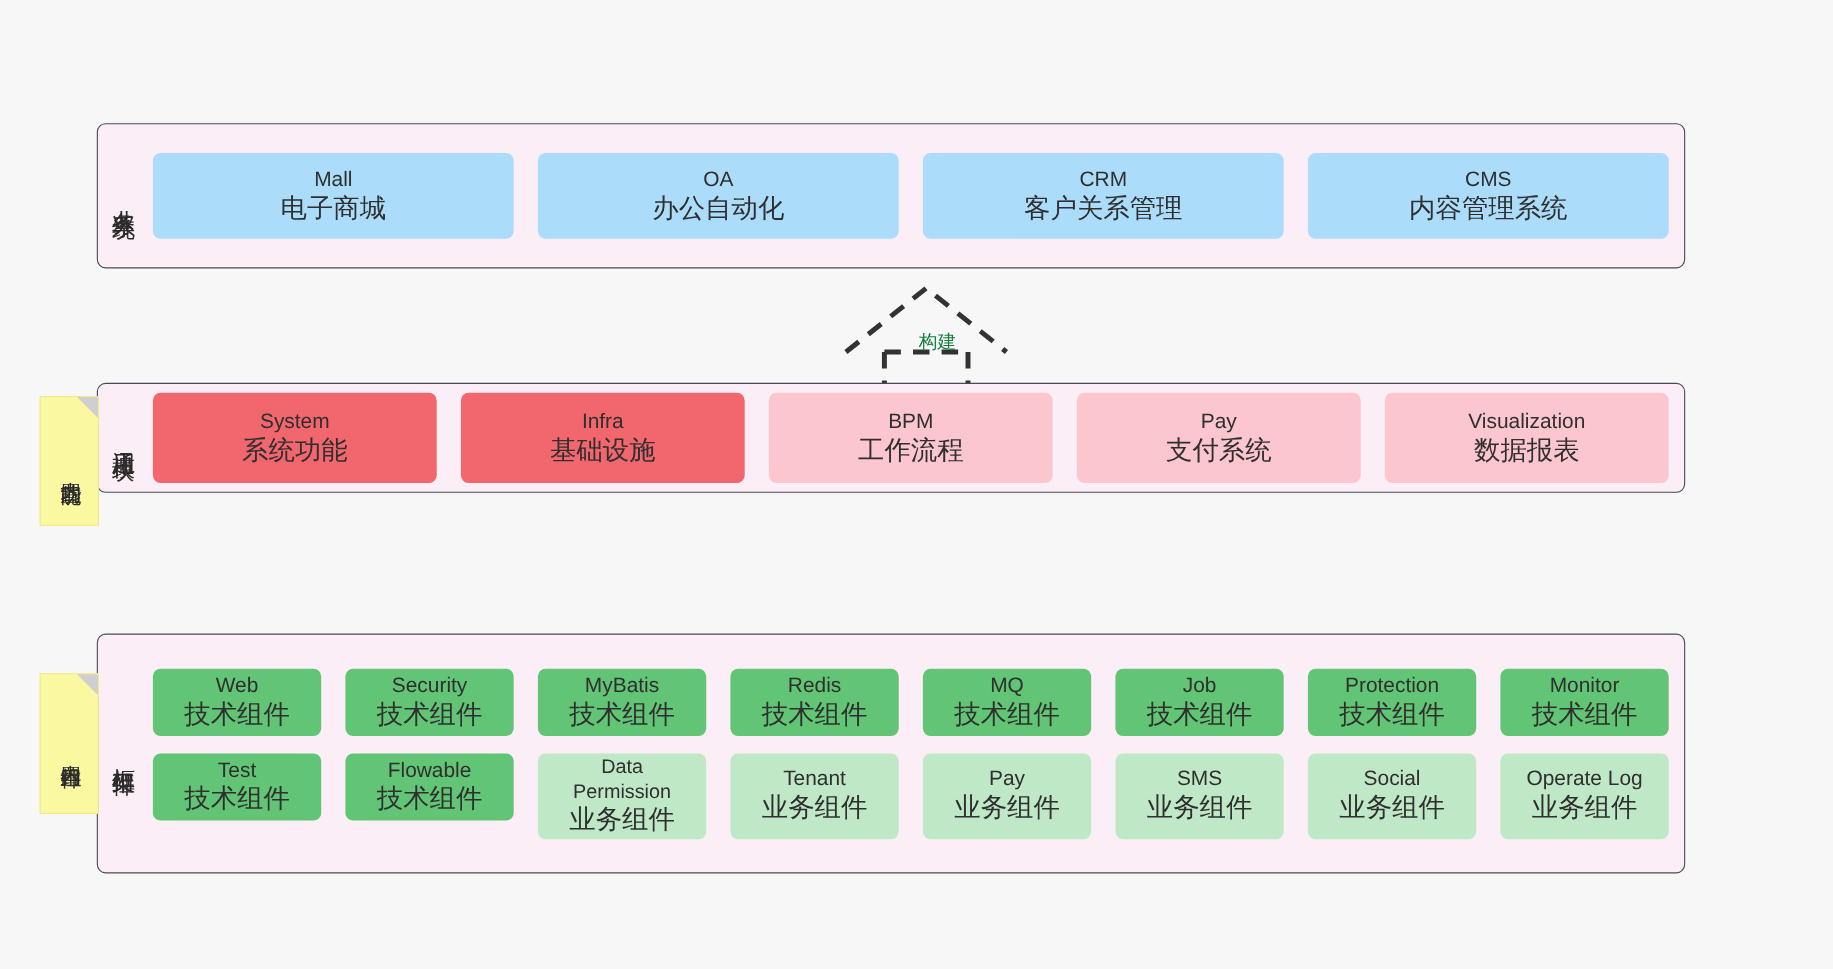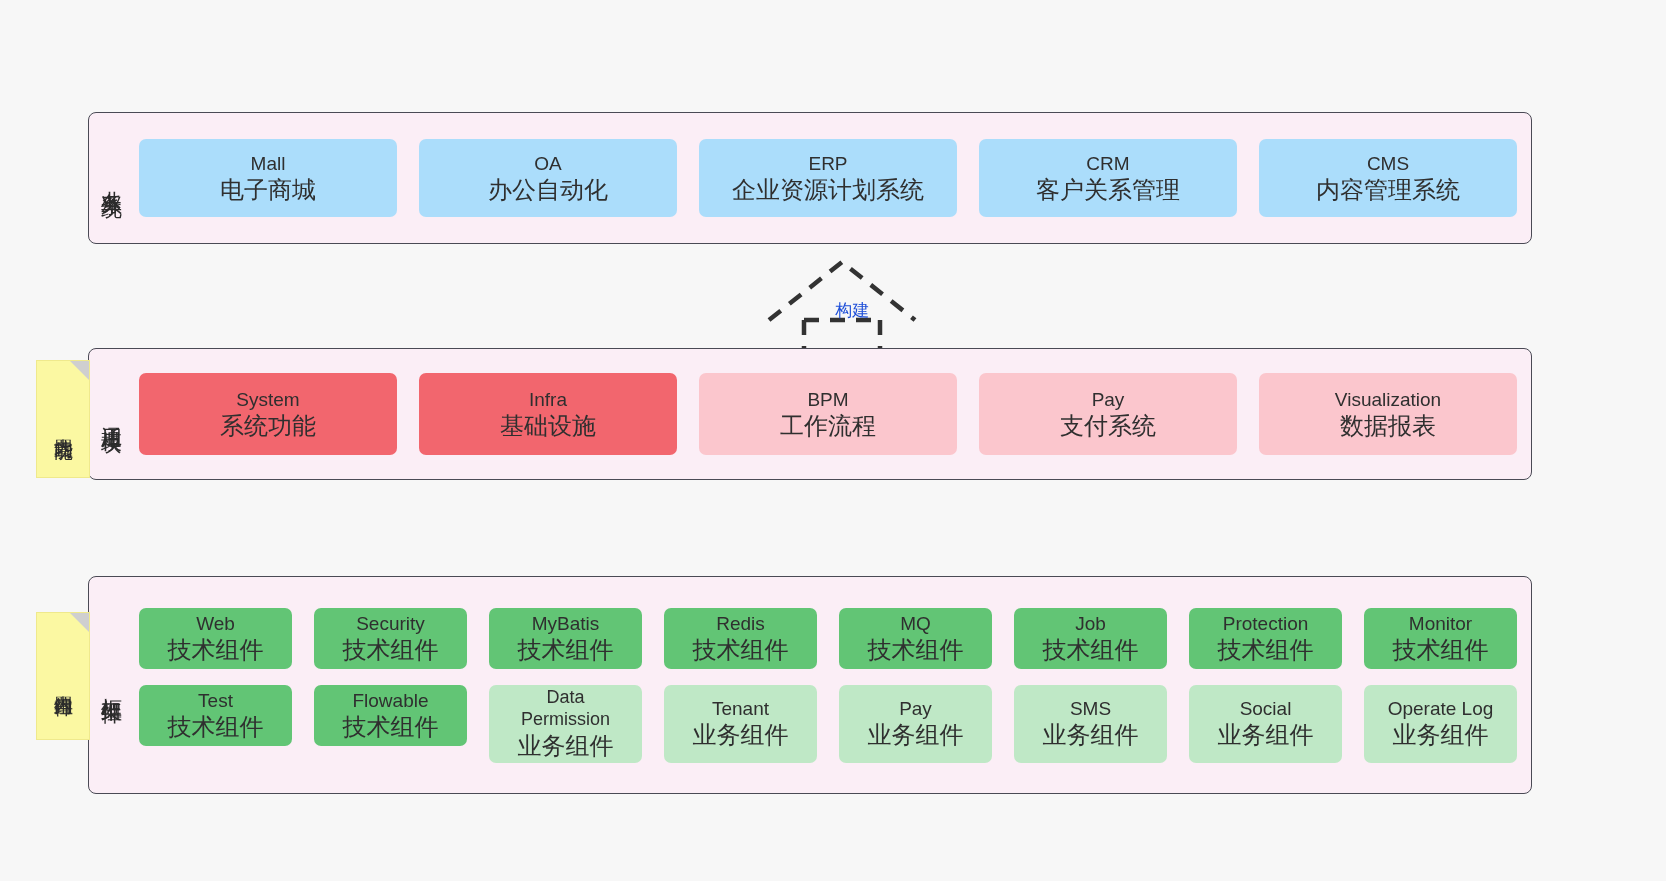--- a/index.html
+++ b/index.html
@@ -71,21 +71,21 @@
   .card.three .t1{font-size:18px;}
 
   .card.blue{background:#abddfb;height:78px;}
   .card.red{background:#f2666e;height:82px;}
   .card.pink{background:#fbc6cd;height:82px;}
   .card.green{background:#62c575;height:61px;}
   .card.lightgreen{background:#bfe8c6;height:78px;}
 
   
   #layer-business{left:88px;top:112px;width:1444px;height:132px;}
-  #layer-common{left:88px;top:348px;width:1444px;height:132px;}
+  #layer-common{left:88px;top:348px;width:1444px;height:100px;}
   #layer-framework{left:88px;top:576px;width:1444px;height:218px;}
 
   #layer-framework .layer-body{padding:0 14px 0 6px;}
 
   
   .note{
     position:absolute;
     width:54px;
     background:#fbf8a2;
     border:1px solid #efe98c;
@@ -119,21 +119,21 @@
   }
   #arrow-build{left:757px;top:252px;}
   #arrow-impl{left:770px;top:486px;}
   .arrow svg{display:block;overflow:visible;}
   .arrow .alabel{
     position:absolute;
     left:50%;
     transform:translateX(-50%);
     bottom:30px;
     font-size:17px;
-    color:#1d4ed8;
+    color:#15803d;
     background:transparent;
     white-space:nowrap;
   }
   #arrow-build .alabel{bottom:32px;left:56%;}
   #arrow-impl .alabel{bottom:32px;left:56%;}
 </style>
 </head>
 <body>
 
 <div class="canvas">
@@ -142,24 +142,20 @@
     <div class="layer-title">业务系统</div>
     <div class="layer-body">
       <div class="row">
         <div class="card blue">
           <span class="t1">Mall</span>
           <span class="t2">电子商城</span>
         </div>
         <div class="card blue">
           <span class="t1">OA</span>
           <span class="t2">办公自动化</span>
-        </div>
-        <div class="card blue">
-          <span class="t1">ERP</span>
-          <span class="t2">企业资源计划系统</span>
         </div>
         <div class="card blue">
           <span class="t1">CRM</span>
           <span class="t2">客户关系管理</span>
         </div>
         <div class="card blue">
           <span class="t1">CMS</span>
           <span class="t2">内容管理系统</span>
         </div>
       </div>

